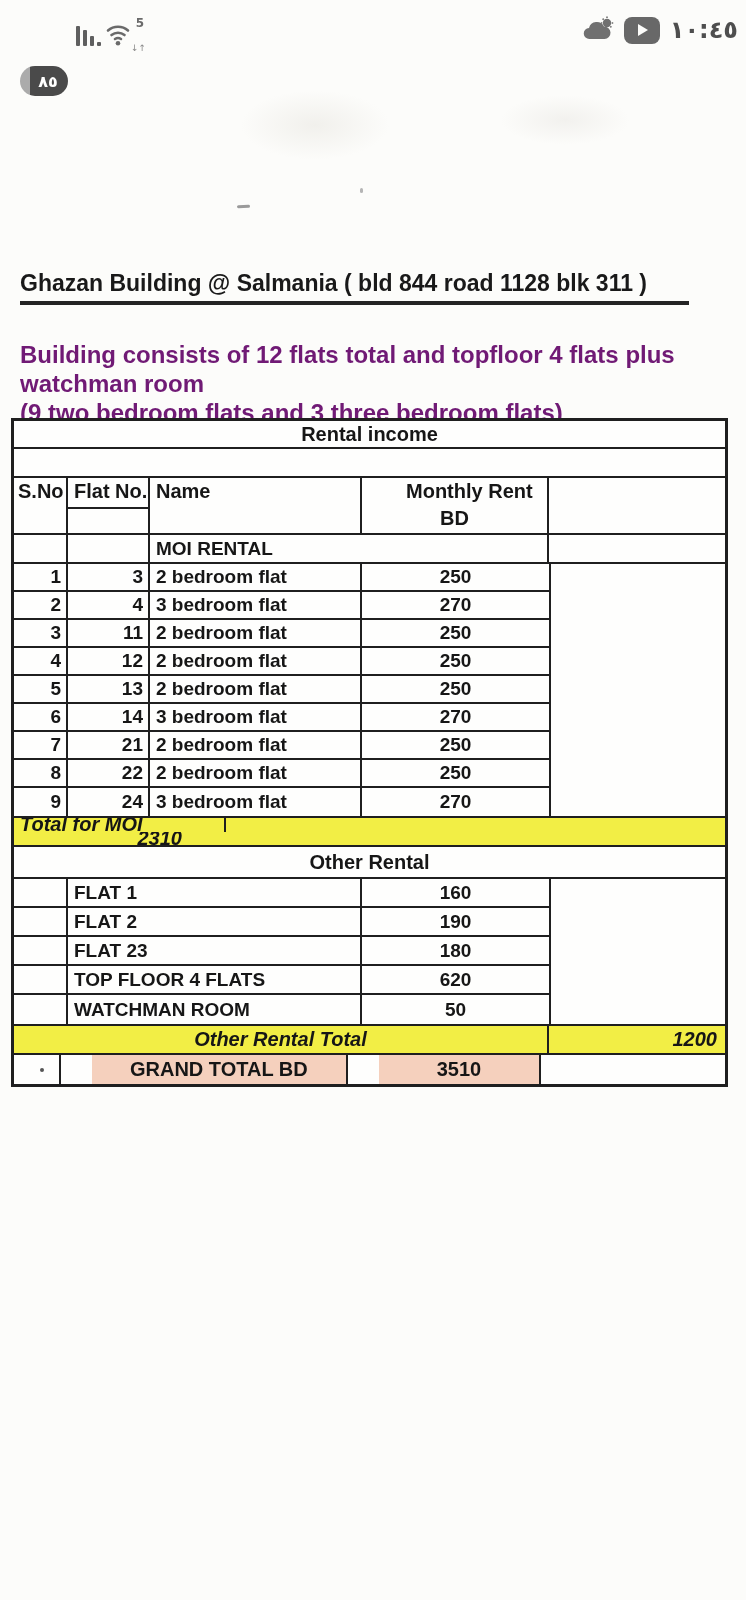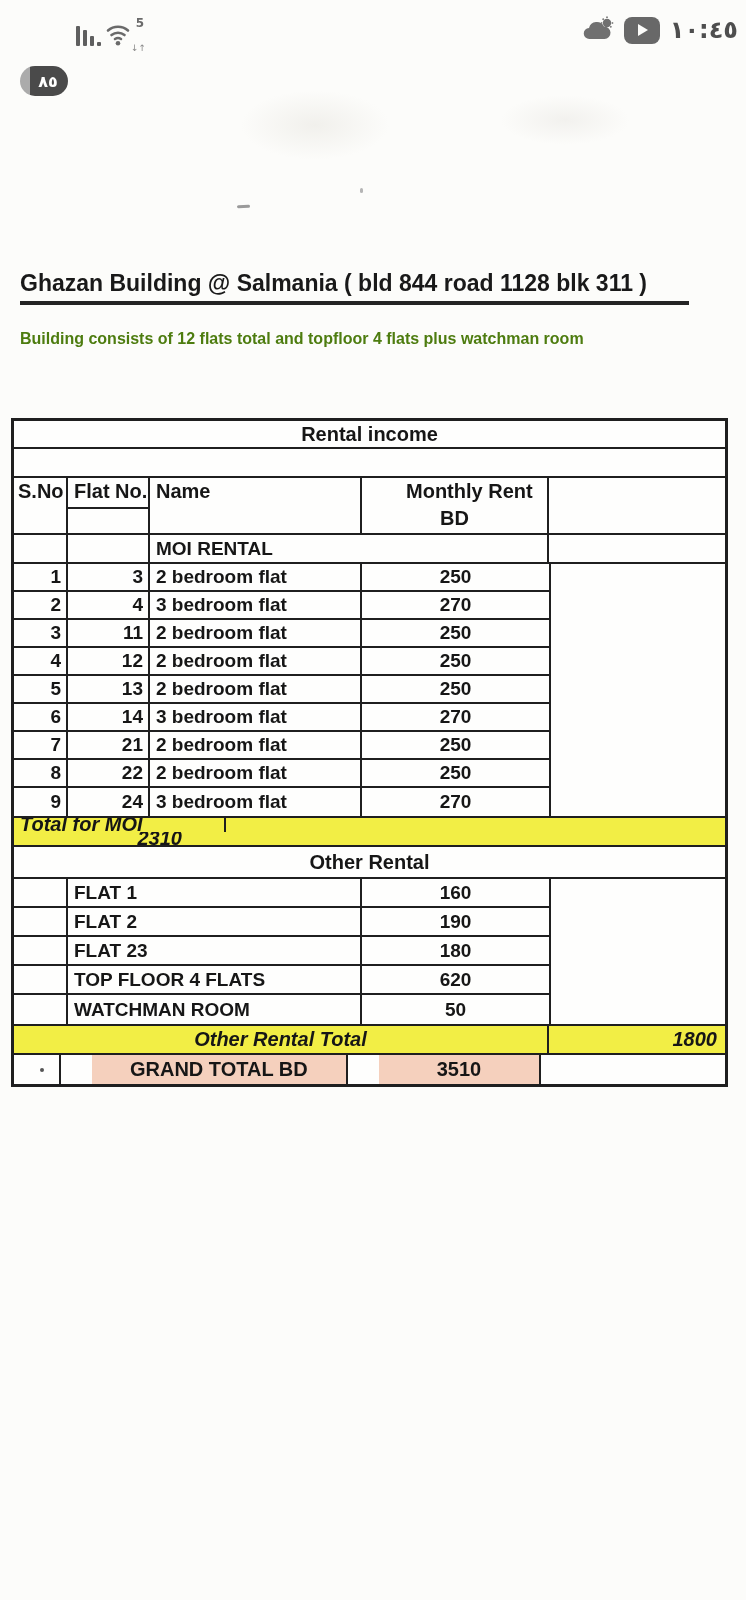--- a/index.html
+++ b/index.html
@@ -68,22 +68,22 @@
 
   
   .doc-title{
     position:absolute; left:20px; top:270px; font-size:23px; font-weight:bold;
     color:#191919; letter-spacing:0px;
   }
   .doc-title span{
     display:inline-block; border-bottom:4px solid #242424; padding:0 42px 4px 0;
   }
   .doc-desc{
-    position:absolute; left:20px; top:324px; width:706px;
-    font-size:16px; font-weight:bold; line-height:29px; color:#4d7c0f;
+    position:absolute; left:20px; top:340px; width:706px;
+    font-size:24px; font-weight:bold; line-height:29px; color:#701a75;
   }
 
   
   .rtable{
     position:absolute; left:11px; top:418px; width:717px;
     border:3px solid var(--line); background:#fefefd;
     font-size:19px; font-weight:bold; color:var(--ink);
   }
   .trow{ display:flex; border-bottom:2px solid var(--line); }
   .c{ border-right:2px solid var(--line); display:flex; align-items:center; overflow:hidden; }
@@ -181,20 +181,21 @@
   <div class="speck1"></div>
   <div class="speck2"></div>
   <div class="speck3"></div>
 
   <div>
     <div class="doc-title">
       <span>Ghazan Building @ Salmania ( bld 844 road 1128 blk 311 )</span>
     </div>
     <div class="doc-desc">
       <div>Building consists of 12 flats total and topfloor 4 flats plus watchman room</div>
+      <div>(9 two bedroom flats and 3 three bedroom flats)</div>
     </div>
 
     <div class="rtable">
 
       <div class="trow row-title c ac" style="border-right:none">Rental income</div>
 
       <div class="trow row-empty"></div>
 
       <div class="trow row-header">
         <div class="c w-sno al" style="padding-left:4px">S.No</div>
@@ -310,21 +311,21 @@
             <div class="c w-sno"></div>
             <div class="c w-label al">WATCHMAN ROOM</div>
             <div class="c w-rent ac">50</div>
           </div>
         </div>
         <div class="dmerged"></div>
       </div>
 
       <div class="trow row-othertotal">
         <div class="c w-left ac">Other Rental Total</div>
-        <div class="c w-total total-val">1800</div>
+        <div class="c w-total total-val">1200</div>
       </div>
 
       <div class="trow row-grand">
         <div class="c w-sno">
             <span class="grand-dot"></span>
           </div>
         <div class="c w-label ac peach-bg">GRAND TOTAL BD</div>
         <div class="c w-rent ac peach-bg">3510</div>
         <div class="c w-total"></div>
       </div>

